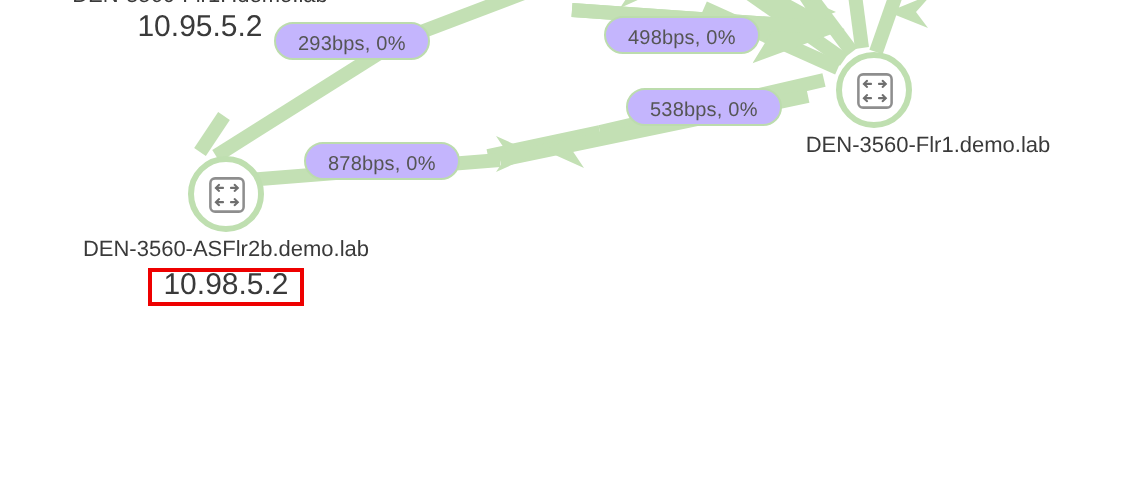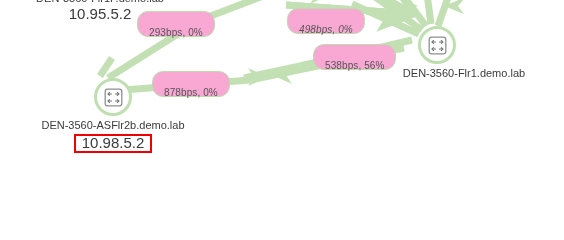--- a/index.html
+++ b/index.html
@@ -40,26 +40,26 @@
   }
   .node-icon {
     width: 19px;
     height: 19px;
     display: block;
   }
 
   
   .pill {
     position: absolute;
-    background: #f9a8d4;
+    background: #c4b5fd;
     border: 1.4px solid #bcdcad;
     border-radius: 11px;
     height: 19px;
     line-height: 17px;
-    padding: 12px 11px;
+    padding: 2px 11px;
     font-size: 10px;
     color: #555555;
     white-space: nowrap;
     box-sizing: border-box;
     letter-spacing: 0.1px;
   }
 
   
   .devlabel {
     position: absolute;
@@ -173,23 +173,23 @@
         <path d="M9.5,16.5 L5.5,16.5"></path>
           <path d="M7,14.6 L5,16.5 L7,18.4"></path>
         <path d="M14.5,16.5 L18.5,16.5"></path>
           <path d="M16.8,14.6 L18.8,16.5 L16.8,18.4"></path>
       </g>
     </svg>
   </div>
 
   <div class="pill" style="left:137px; top:11px;">293bps,  0%</div>
 
-  <div class="pill" style="left:287px; top:8px;font-style:italic;">498bps,  0%</div>
-
-  <div class="pill" style="left:313px; top:44px;">538bps,  56%</div>
+  <div class="pill" style="left:302px; top:8px;">498bps,  0%</div>
+
+  <div class="pill" style="left:313px; top:44px;">538bps,  0%</div>
 
   <div class="pill" style="left:152px; top:71px;text-align:center;">878bps,  0%</div>
 
   <div class="devlabel clipped" style="left:0px; top:-9px; width:200px;">
     <span class="devname">DEN-3560-Flr1F.demo.lab</span>
     <span class="devip plain">10.95.5.2</span>
   </div>
 
   <div class="devlabel" style="left:364px; top:66px; width:200px;">
     <span class="devname">DEN-3560-Flr1.demo.lab</span>

